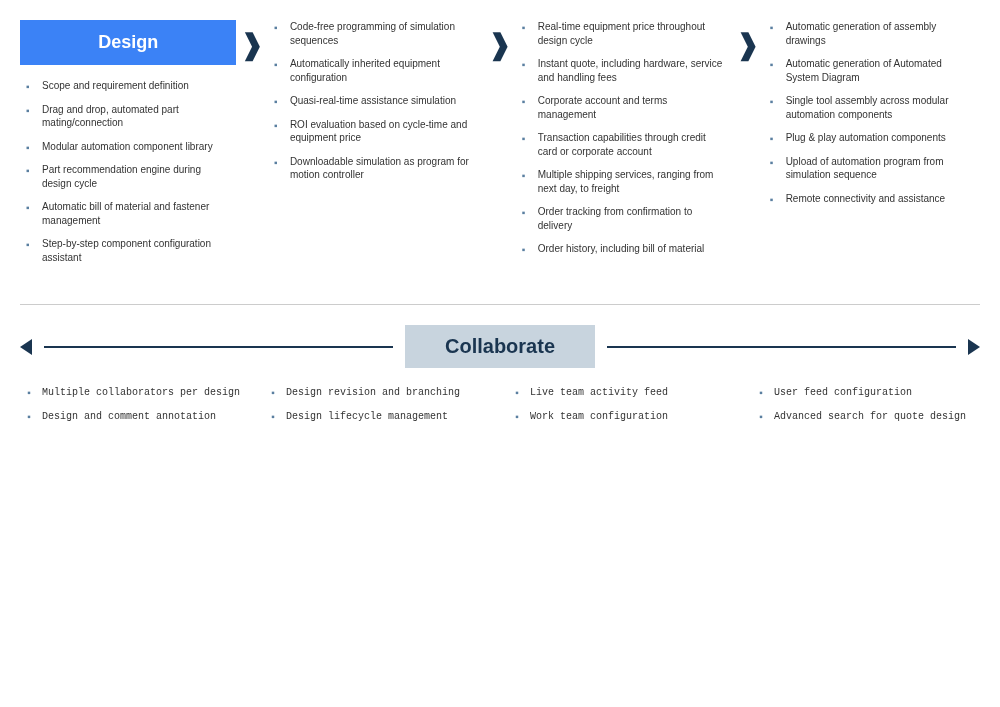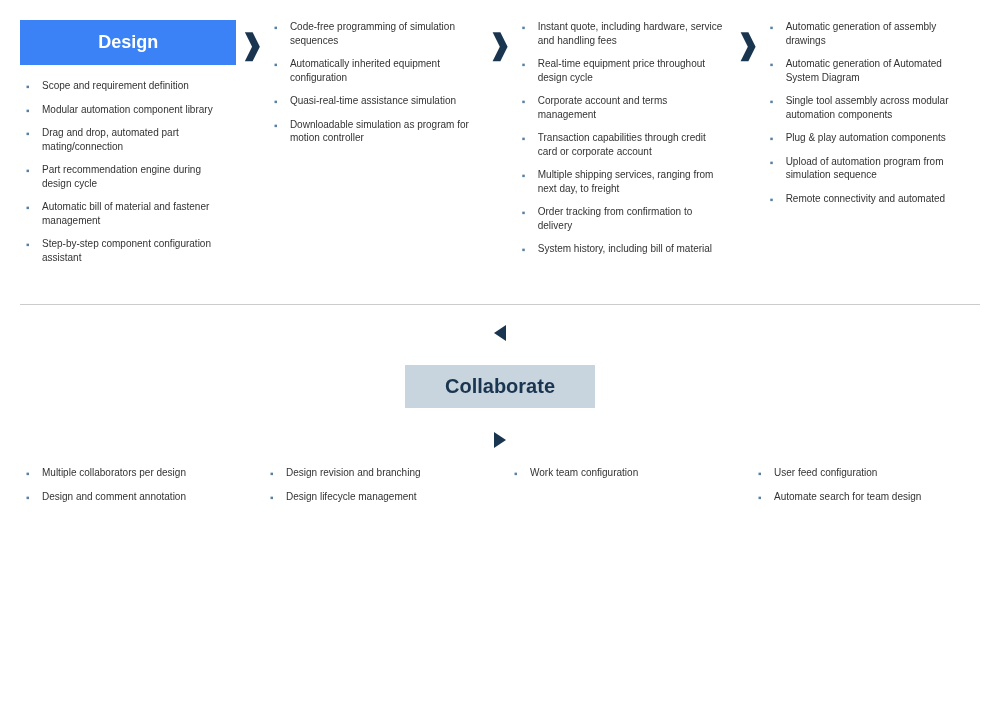--- a/index.html
+++ b/index.html
@@ -95,21 +95,20 @@
     .collaborate-section {
       margin-top: 0;
     }
 
     .collaborate-arrow-row {
       display: flex;
       align-items: center;
       justify-content: center;
       margin-bottom: 18px;
       gap: 12px;
-      flex-direction: column;
     }
 
     .arrow-line {
       flex: 1;
       height: 2px;
       background: #1a3550;
       position: relative;
     }
 
     .arrow-left-head {
@@ -142,20 +141,21 @@
 
     
     .bottom-section {
       display: flex;
       gap: 0;
     }
 
     .bottom-column {
       flex: 1;
       padding: 0 8px;
+      font-family: Liberation Mono, monospace;
     }
 
     .bottom-column:first-child {
       padding-left: 0;
     }
 
     .bottom-column:last-child {
       padding-right: 0;
     }
   </style>
@@ -164,75 +164,76 @@
 
 <div class="main-container">
 
   <div class="top-section">
 
     <div class="column-wrapper">
       <div class="column">
         <div class="column-header">Design</div>
         <ul class="bullet-list">
         <li>Scope and requirement definition</li>
+            <li>Drag and drop, automated part mating/connection</li>
             <li>Modular automation component library</li>
-            <li>Drag and drop, automated part mating/connection</li>
             <li>Part recommendation engine during design cycle</li>
             <li>Automatic bill of material and fastener management</li>
             <li>Step-by-step component configuration assistant</li>
           </ul>
       </div>
     </div>
 
     <div class="arrow-between">
       <span class="arrow-right">❱</span>
     </div>
 
     <div class="column-wrapper">
       <div class="column">
         <ul class="bullet-list">
         <li>Code-free programming of simulation sequences</li>
             <li>Automatically inherited equipment configuration</li>
             <li>Quasi-real-time assistance simulation</li>
+            <li>ROI evaluation based on cycle-time and equipment price</li>
             <li>Downloadable simulation as program for motion controller</li>
           </ul>
       </div>
     </div>
 
     <div class="arrow-between">
       <span class="arrow-right">❱</span>
     </div>
 
     <div class="column-wrapper">
       <div class="column">
         <ul class="bullet-list">
-        <li>Instant quote, including hardware, service and handling fees</li>
-            <li>Real-time equipment price throughout design cycle</li>
+        <li>Real-time equipment price throughout design cycle</li>
+            <li>Instant quote, including hardware, service and handling fees</li>
             <li>Corporate account and terms management</li>
             <li>Transaction capabilities through credit card or corporate account</li>
             <li>Multiple shipping services, ranging from next day, to freight</li>
             <li>Order tracking from confirmation to delivery</li>
-            <li>System history, including bill of material</li>
+            <li>Order history, including bill of material</li>
           </ul>
       </div>
     </div>
 
     <div class="arrow-between">
       <span class="arrow-right">❱</span>
     </div>
 
     <div class="column-wrapper">
       <div class="column">
         <ul class="bullet-list">
         <li>Automatic generation of assembly drawings</li>
             <li>Automatic generation of Automated System Diagram</li>
             <li>Single tool assembly across modular automation components</li>
             <li>Plug &amp; play automation components</li>
             <li>Upload of automation program from simulation sequence</li>
-            <li>Remote connectivity and automated</li>
+            <li>Remote connectivity and assistance</li>
           </ul>
       </div>
     </div>
 
   </div>
 
   <hr class="divider-line">
 
   <div class="collaborate-section">
 
@@ -255,27 +256,28 @@
 
       <div class="bottom-column">
         <ul class="bullet-list">
         <li>Design revision and branching</li>
             <li>Design lifecycle management</li>
           </ul>
       </div>
 
       <div class="bottom-column">
         <ul class="bullet-list">
+        <li>Live team activity feed</li>
             <li>Work team configuration</li>
           </ul>
       </div>
 
       <div class="bottom-column">
         <ul class="bullet-list">
         <li>User feed configuration</li>
-            <li>Automate search for team design</li>
+            <li>Advanced search for quote design</li>
           </ul>
       </div>
 
     </div>
   </div>
 
 </div>
 
 </body></html>

